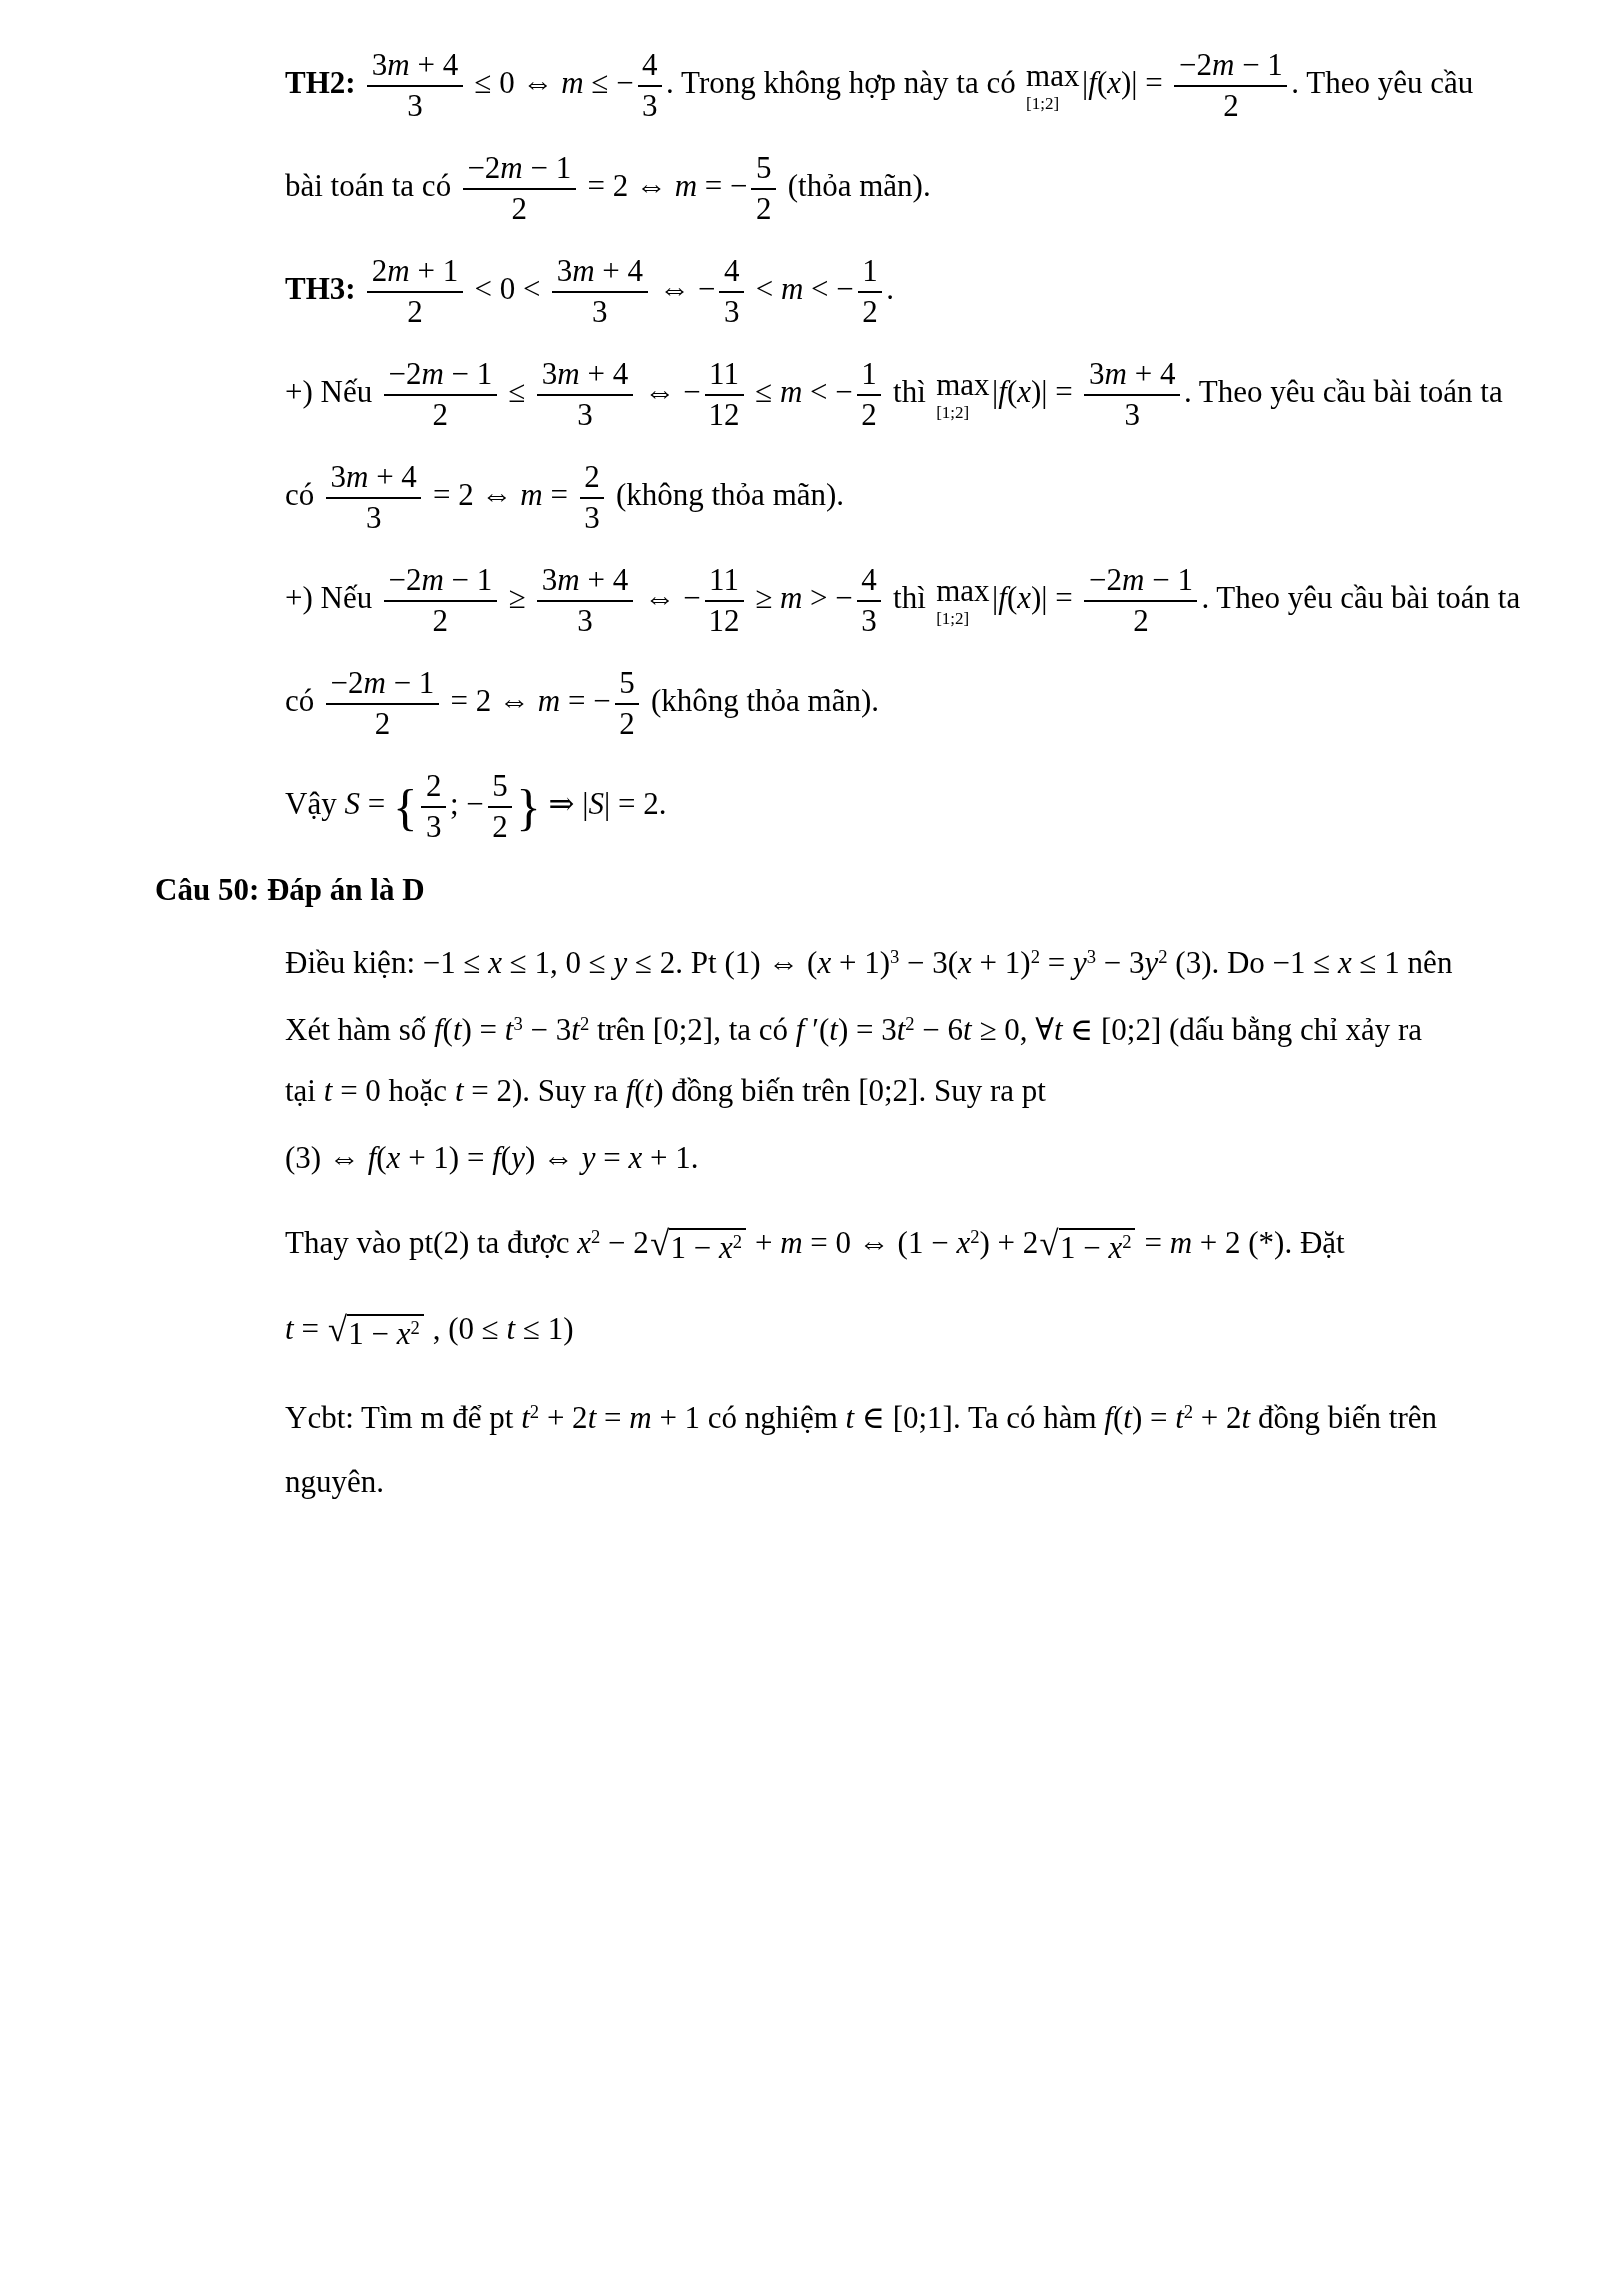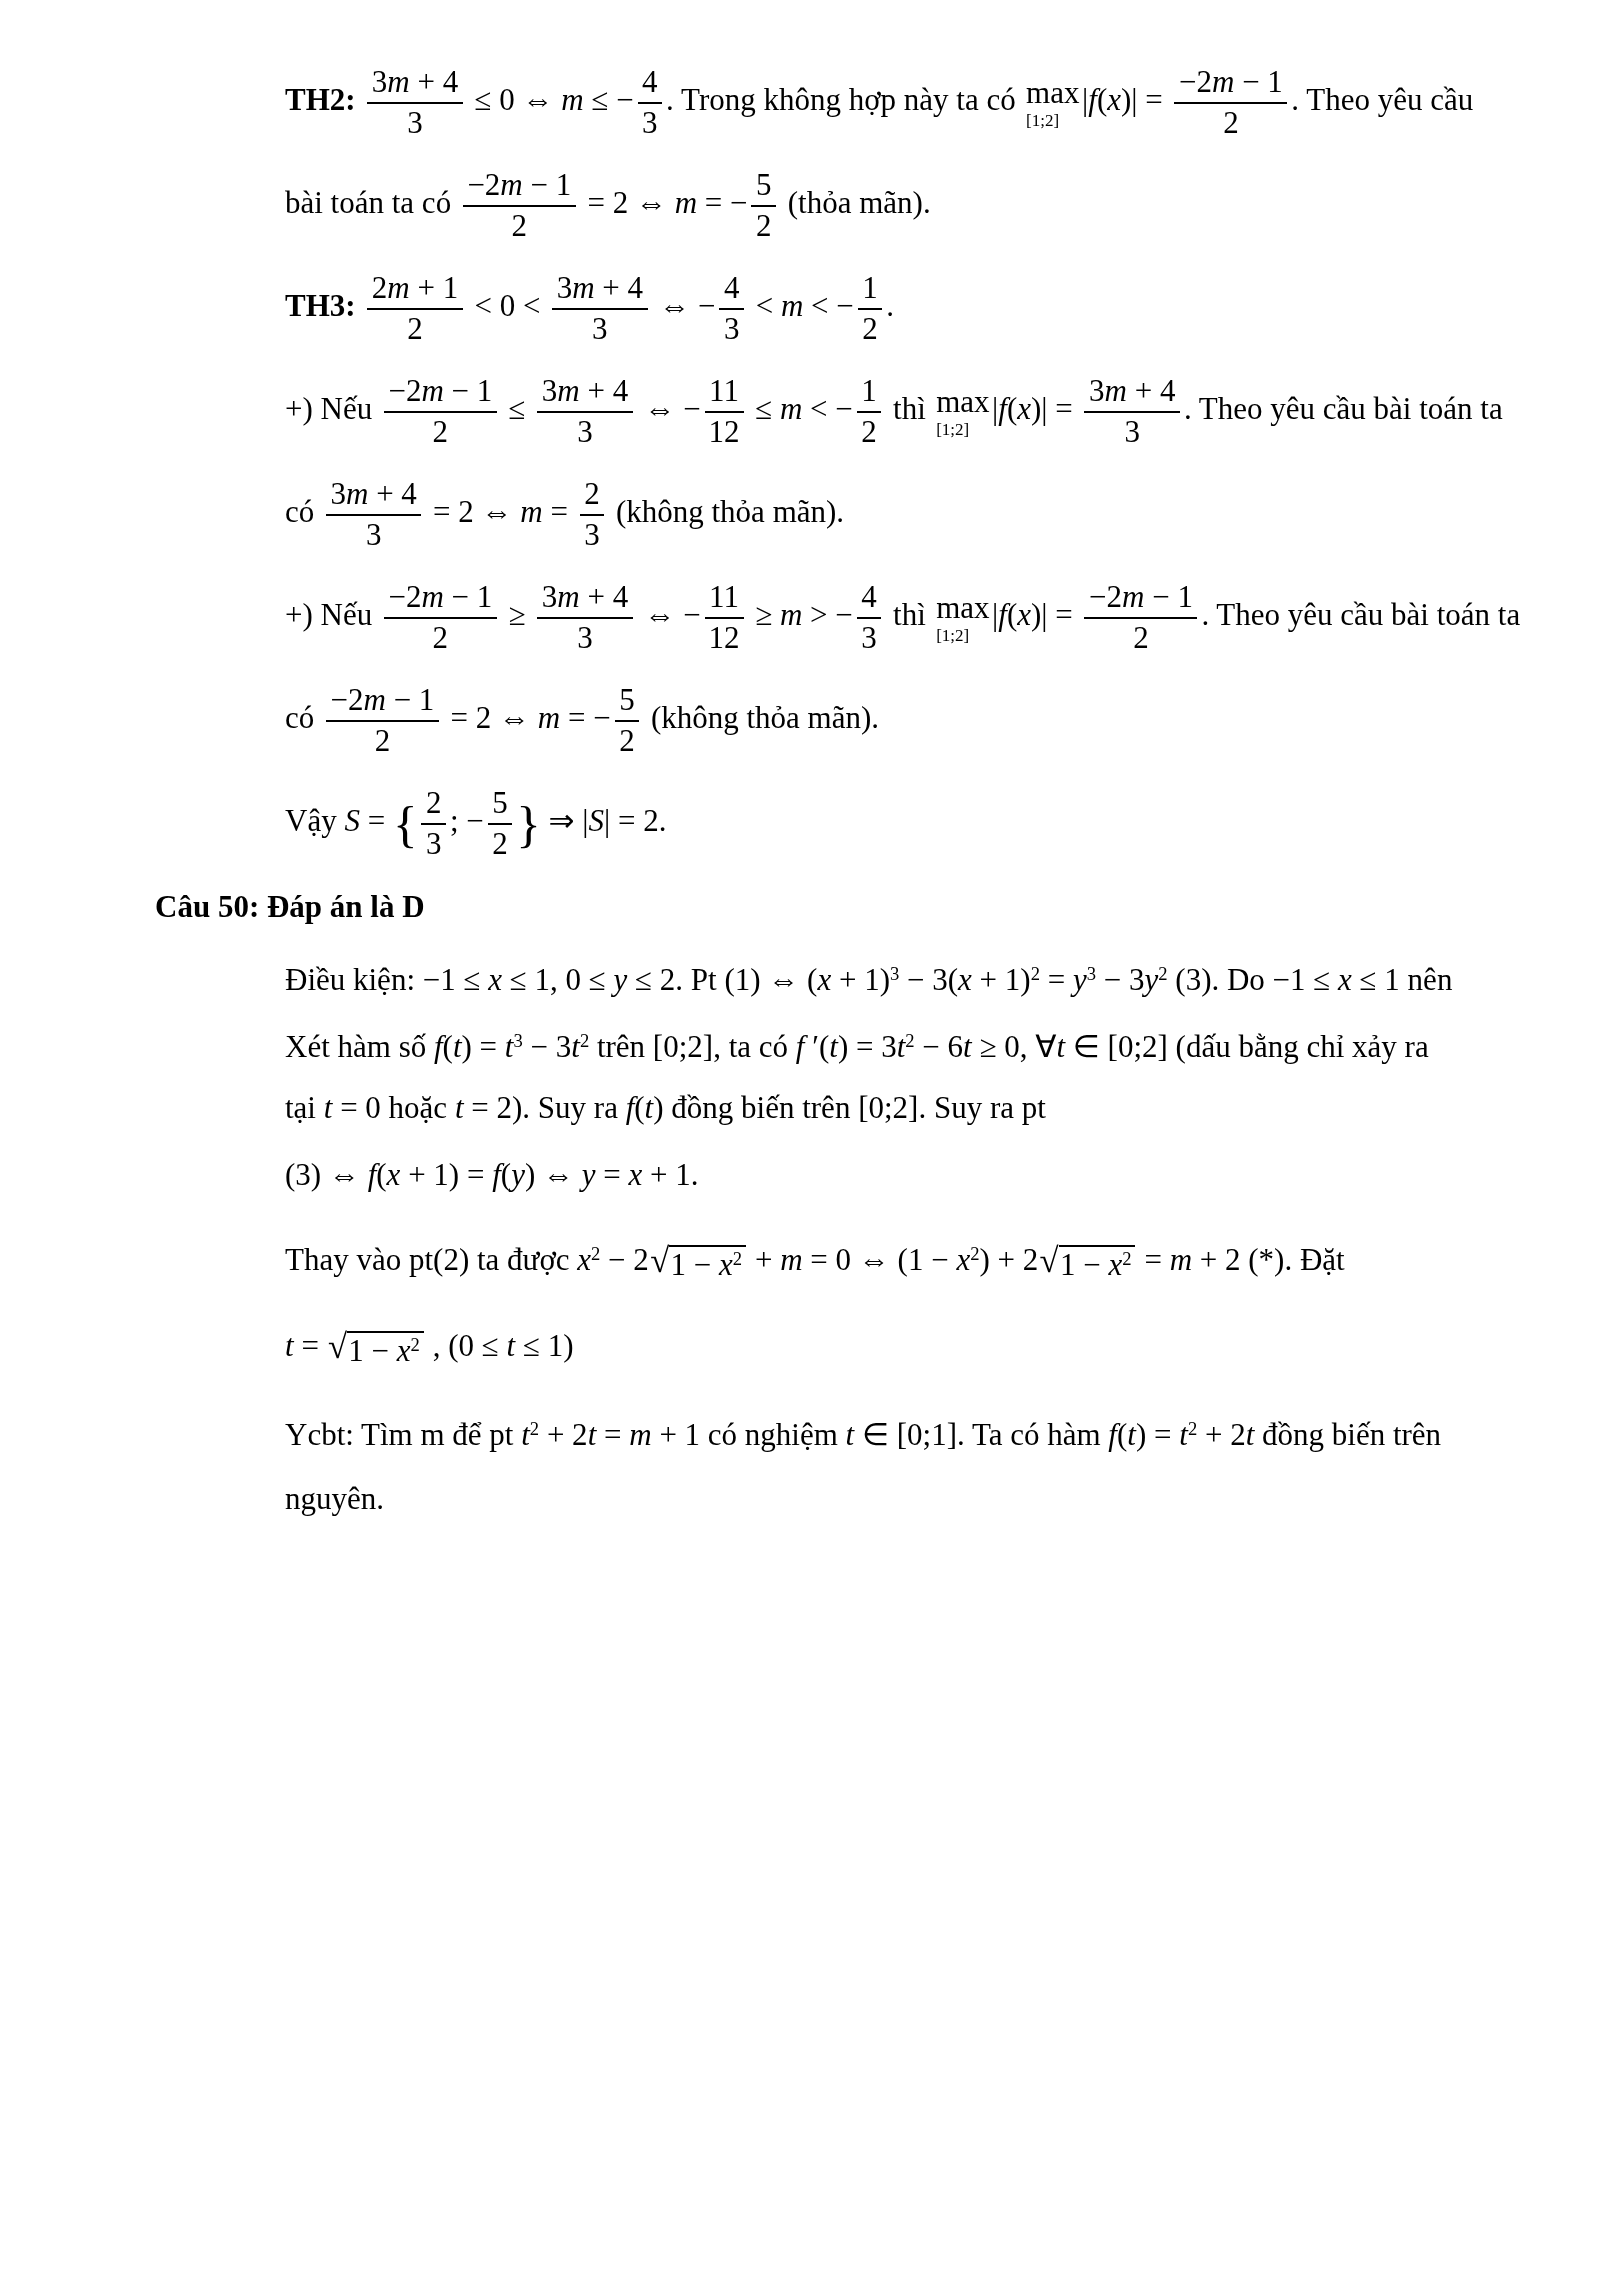--- a/index.html
+++ b/index.html
@@ -6,21 +6,21 @@
   .page{
     position:relative;
     width:1623px;height:2295px;
     background:#ffffff;
     color:#000000;
     font-family:"Liberation Serif","DejaVu Serif",serif;
     font-size:31px;
     overflow:hidden;
   }
   .content{
-    position:absolute;top:48px;left:285px;width:1315px;font-family:Liberation Serif, serif;
+    position:absolute;top:31px;left:285px;width:1315px;
   }
   .line{display:block;white-space:nowrap;}
   .frac-line{height:103px;line-height:103px;}
   .text-line{height:67px;line-height:67px;}
   .tall-line{height:92px;line-height:92px;}
   .med-line{height:73px;line-height:73px;}
   .heading-line{height:46px;line-height:46px;margin-top:12.4px;margin-left:-130px;}
   .mt{margin-top:9.2px;}
   .it{font-style:italic;}
   .bd{font-weight:bold;}

